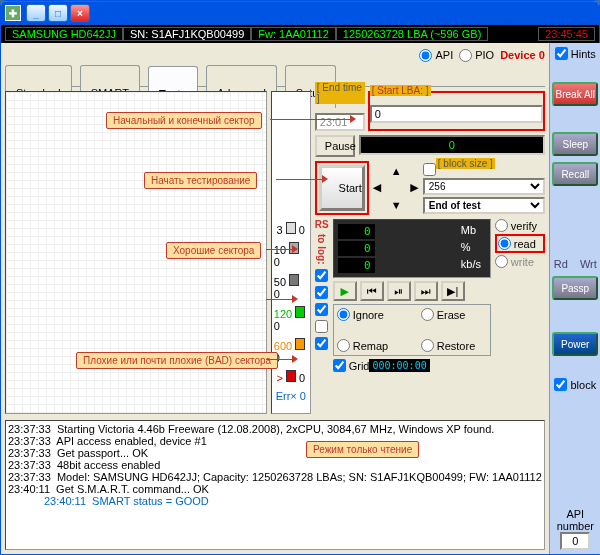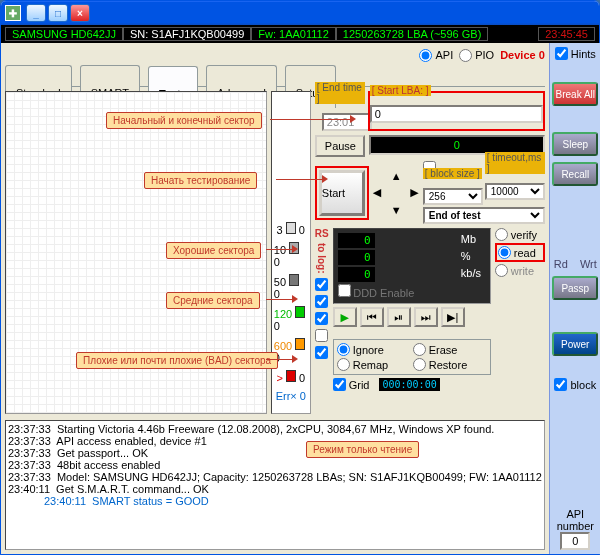--- a/index.html
+++ b/index.html
@@ -24,21 +24,21 @@
 .tab.active{background:#fcfcfe;font-weight:bold;position:relative;top:1px}
 .work{flex:1;display:flex;gap:4px;margin-top:4px}
 .gridarea{flex:1;background:#fff;border:1px inset #999;background-image:linear-gradient(#eee 1px,transparent 1px),linear-gradient(90deg,#eee 1px,transparent 1px);background-size:8px 8px;position:relative}
 .right{width:230px;display:flex;flex-direction:column;gap:4px}
 .fieldset{border:1px solid #919b9c;padding:3px}
 .legend{font-size:10px;color:#555;position:relative;top:-9px;background:#eab308;padding:0 2px;display:inline-block}
 input.txt{border:2px inset #d4d0c8;background:#fff;padding:1px 3px;font-size:11px;width:100%}
 input.dark{background:#000;color:#0f0;text-align:center}
 select{border:2px inset #d4d0c8;background:#fff;font-size:10px;width:100%}
 .btn{border:2px outset #d4d0c8;background:#ece9d8;padding:3px 8px;cursor:pointer;text-align:center;font-size:11px}
-.startbtn{width:46px;height:46px;border:3px outset #d4d0c8;background:linear-gradient(#fff,#ddd);display:flex;align-items:center;justify-content:flex-start;cursor:pointer;font-size:11px}
+.startbtn{width:46px;height:46px;border:3px outset #d4d0c8;background:linear-gradient(#fff,#ddd);display:flex;align-items:center;justify-content:flex-end;cursor:pointer;font-size:11px}
 .annot{position:absolute;background:#ffe0a0;border:1px solid #c0392b;color:#c0392b;font-size:10px;padding:2px 6px;border-radius:2px;white-space:nowrap}
 .arrow{position:absolute;border-top:1px solid #c0392b;height:0}
 .colorblocks{width:40px;background:#fff;border:1px inset #999;display:flex;flex-direction:column;align-items:center;padding:4px 2px;gap:6px;font-size:9px}
 .cblock{width:10px;height:12px;border:1px solid #333;display:inline-block}
 .meters{background:#2a2a2a;border:1px inset #999;padding:4px;display:grid;grid-template-columns:1fr auto;gap:2px;color:#fff;font-size:10px}
 .meter{background:#000;color:#0f0;padding:1px 4px;text-align:right;width:37px; font-family:monospace}
 .rlabel{width:25px}
 .log{height:130px;background:#fff;border:1px inset #999;overflow:auto;font-family:'Courier New',monospace;font-size:10px;padding:2px;margin-top:6px}
 .log .ln{white-space:pre}
 .sidebtn{width:46px;height:24px;border:2px outset #4a6;background:linear-gradient(#7ea9e8,#4a70bb);color:#fff;font-size:10px;border-radius:3px;display:flex;align-items:center;justify-content:center;cursor:pointer}
@@ -100,66 +100,64 @@
         <div class="gridarea">
           <div class="annot" style="top:20px;left:100px">Начальный и конечный сектор</div>
           <div class="arrow" style="top:27px;left:264px;width:80px"></div>
             <div class="arpt" style="top:23px;left:344px"></div>
           <div class="annot" style="top:80px;left:138px">Начать тестирование</div>
           <div class="arrow" style="top:87px;left:270px;width:46px"></div>
             <div class="arpt" style="top:83px;left:316px"></div>
           <div class="annot" style="top:150px;left:160px">Хорошие сектора</div>
           <div class="arrow" style="top:157px;left:260px;width:26px"></div>
             <div class="arpt" style="top:153px;left:286px"></div>
-          <div class="annot" style="top:200px;left:160px">Средние сектора</div>
           <div class="arrow" style="top:207px;left:260px;width:26px"></div>
             <div class="arpt" style="top:203px;left:286px"></div>
           <div class="annot" style="top:260px;left:70px">Плохие или почти плохие (BAD) сектора</div>
           <div class="arrow" style="top:267px;left:260px;width:26px"></div>
             <div class="arpt" style="top:263px;left:286px"></div>
         </div>
 
         <div class="colorblocks">
           <div style="height:120px"></div>
           <div><span>3</span> <span class="cblock" style="background:#ddd"></span> <span>0</span></div>
           <div><span>10</span> <span class="cblock" style="background:#aaa"></span> <span>0</span></div>
           <div><span>50</span> <span class="cblock" style="background:#777"></span> <span>0</span></div>
           <div><span style="color:#0b0">120</span> <span class="cblock" style="background:#0c0"></span> <span>0</span></div>
           <div><span style="color:#e80">600</span> <span class="cblock" style="background:#f90"></span> <span>0</span></div>
           <div><span style="color:#d00">&gt;</span> <span class="cblock" style="background:#d00"></span> <span>0</span></div>
           <div><span style="color:#06c">Err×</span> <span style="color:#06c">0</span></div>
         </div>
 
         <div class="right">
           <div style="display:flex;gap:3px">
-            <div style="width:50px"><div class="legend">[ End time ]</div><input class="txt" style="color: rgb(136, 136, 136); margin-left: 7px;" value="23:01"></div>
+            <div style="width:50px"><div class="legend">[ End time ]</div><input class="txt" style="color: rgb(136, 136, 136);" value="23:01"></div>
             <div style="flex:1" class="redhl"><div class="legend" style="color:#b33">[ Start LBA: ]</div><input class="txt" value="0" style=""></div>
           </div>
 
           <div style="display:flex;gap:4px;align-items:flex-start">
-            <div class="btn" style="width:50px">Pause</div>
+            <div class="btn" style="width:40px">Pause</div>
            <div style="flex:1"><input class="txt dark" style="height: 20px;" value="0"></div>
           </div>
 
           <div style="display:flex;gap:4px;align-items:center">
             <div class="redhl" style="padding:2px">
                 <div class="startbtn">
                   <span>Start</span>
                 </div>
               </div>
             <div style="width:46px;height:46px;position:relative">
               <span style="position:absolute;left:18px;top:0">▲</span>
               <span style="position:absolute;left:0;top:16px">◀</span>
               <span style="position:absolute;right:0;top:16px">▶</span>
               <span style="position:absolute;left:18px;bottom:0">▼</span>
             </div>
             <div style="flex:1;display:flex;flex-direction:column;gap:2px">
               <div style="display:flex;gap:2px">
                 <div style="flex:1"><input type="checkbox" style=""><span class="legend">[ block size ]</span><select><option>256</option></select></div>
-                <div style="flex:1"><span class="legend">[ timeout,ms ]</span><select><option>10000</option></select></div>
               </div>
               <select style="font-weight:bold"><option>End of test</option></select>
             </div>
           </div>
 
           <div style="display:flex;gap:4px">
             <div style="display:flex;flex-direction:column;align-items:center;gap:4px">
               <span class="rsvert" style="writing-mode:horizontal-tb">RS</span>
               <span class="rsvert">to log:</span>
               <input type="checkbox" checked="" style="">
@@ -169,48 +167,47 @@
               <input type="checkbox" checked="" style="">
             </div>
             <div style="flex:1">
               <div class="meters">
                 <span class="meter">0</span>
                   <span class="rlabel">Mb</span>
                 <span class="meter">0</span>
                   <span class="rlabel">%</span>
                 <span class="meter" style="grid-column:1">0</span>
                   <span class="rlabel">kb/s</span>
-                <span style="grid-column:1/3;color:#777;font-size:9px"><input type="checkbox" style=""> <span>DDD Enable</span></span>
               </div>
               <div class="playctl">
                 <div class="pbtn" style="color:#0a0">▶</div>
                 <div class="pbtn">⏮</div>
                 <div class="pbtn">⏯</div>
                 <div class="pbtn">⏭</div>
                 <div class="pbtn">▶|</div>
               </div>
-              <div class="fieldset" style="margin-top:12px;display:grid;grid-template-columns:1fr 1fr;gap:2px">
+              <div class="fieldset" style="margin-top:3px;display:grid;grid-template-columns:1fr 1fr;gap:18px">
                 <label class="radio">
                     <input type="radio" checked="" style="">
                     <span>Ignore</span>
                   </label>
                 <label class="radio">
                     <input type="radio" style="">
                     <span>Erase</span>
                   </label>
                 <label class="radio">
                     <input type="radio" style="">
                     <span>Remap</span>
                   </label>
                 <label class="radio">
                     <input type="radio" style="">
                     <span>Restore</span>
                   </label>
               </div>
-              <div style="display:flex;gap:10px;margin-top:3px;align-items:flex-end">
+              <div style="display:flex;gap:0;margin-top:3px;align-items:flex-end">
                 <label class="radio">
                     <input type="checkbox" checked="" style="">
                     <span>Grid</span>
                   </label>
                 <span class="timer">000:00:00</span>
               </div>
             </div>
             <div style="width:50px;display:flex;flex-direction:column;gap:2px">
               <label class="radio">
                   <input type="radio" style="">

